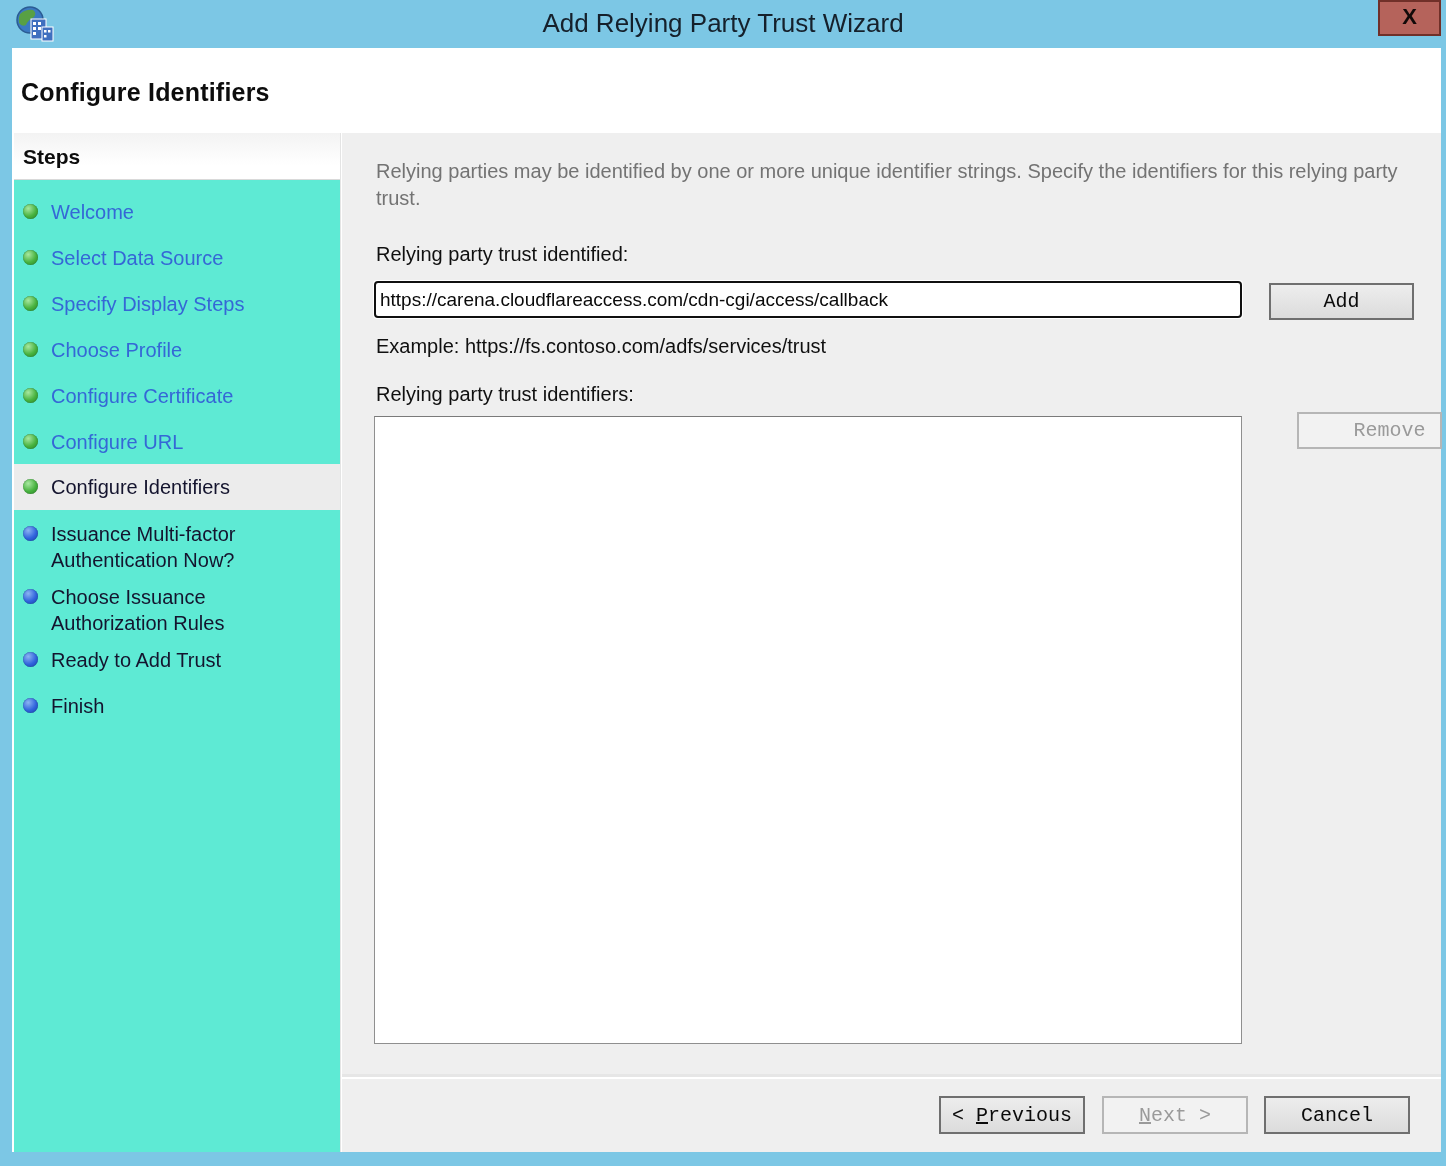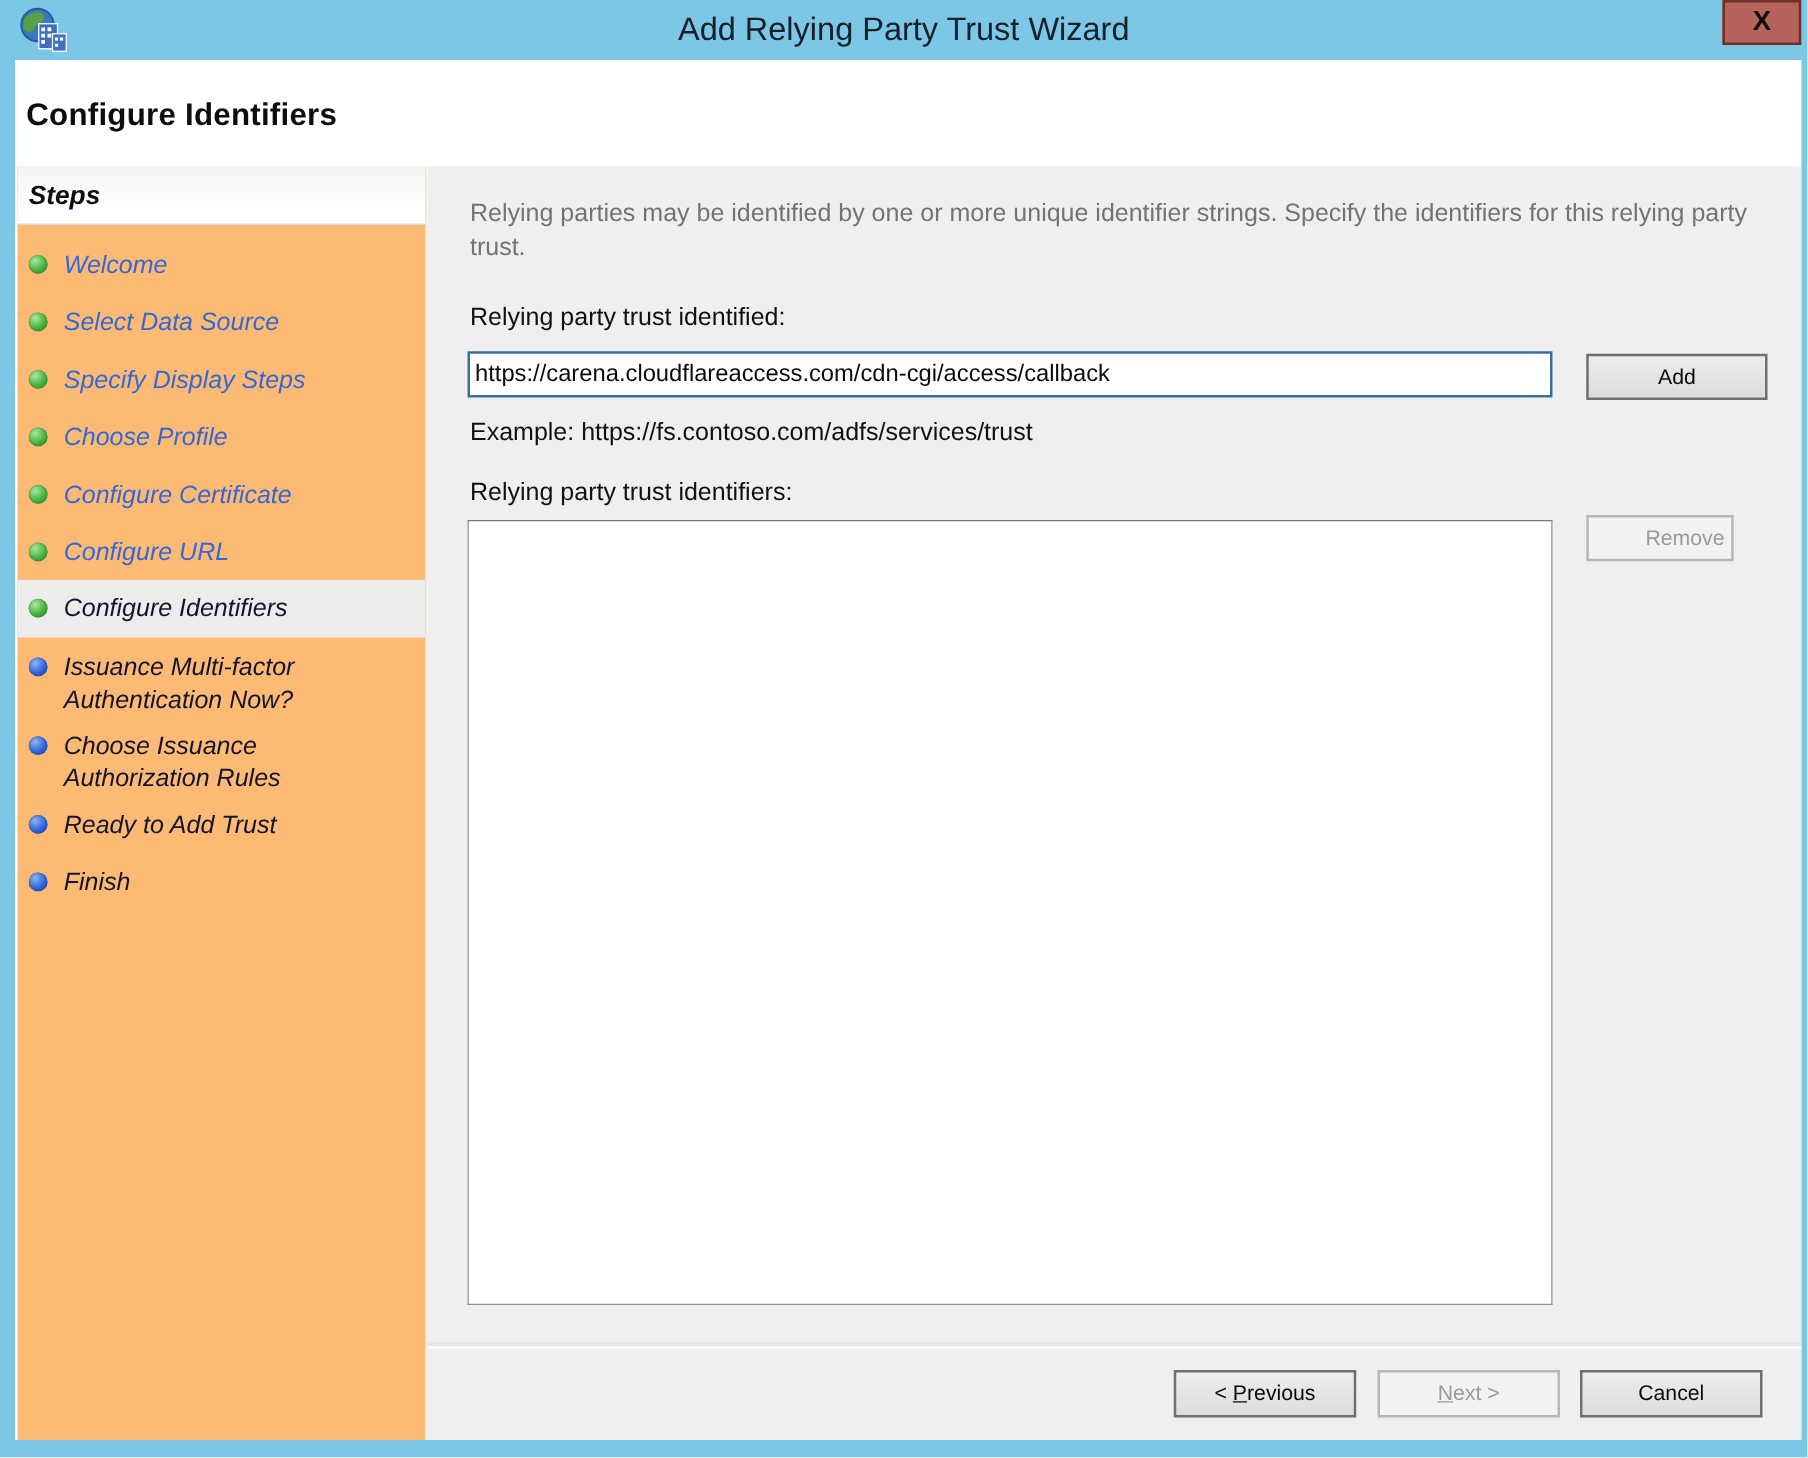--- a/index.html
+++ b/index.html
@@ -48,23 +48,22 @@
   }
   .page-header h1 {
     position: absolute; left: 9px; top: 30px;
     font-size: 25px; font-weight: bold; color: #0d0d0d;
     letter-spacing: 0.2px;
   }
 
   
   .sidebar {
     position: absolute; left: 2px; top: 85px; bottom: 0; width: 327px;
-    background: #fdba74;
+    background: #5eead4;
     border-right: 1px solid #e4e4e4;
-    font-style: italic;
   }
   .steps-title {
     height: 47px;
     padding: 12px 0 0 9px;
     font-size: 21px; font-weight: bold; color: #0d0d0d;
     background: linear-gradient(#f3f3f3, #ffffff 70%);
     border-bottom: 1px solid #d9d9d9;
   }
   .steps-list { padding-top: 8px; }
   .step-item {
@@ -126,35 +125,35 @@
   .listbox {
     position: absolute; left: 32px; top: 283px;
     width: 868px; height: 628px;
     background: #ffffff;
     border: 1px solid #8f8f8f;
     border-top-color: #7a7a7a;
   }
 
   
   .btn {
-    font-family: Liberation Sans, sans-serif;
-    font-size: 17px; color: #0a0a0a;
+    font-family: Liberation Mono, monospace;
+    font-size: 20px; color: #0a0a0a;
     background: linear-gradient(#ededed, #dcdcdc);
     border: 2px solid #6f6f6f;
     text-align: center; cursor: pointer;
   }
   .btn span, .btn u { white-space: pre; }
   .btn:disabled, .btn.disabled {
     background: #f2f2f2;
     border-color: #b6b6b6;
     color: #9a9a9a;
     cursor: default;
   }
   .add-btn    { position: absolute; left: 927px; top: 150px; width: 145px; height: 37px; }
-  .remove-btn { position: absolute; left: 927px; top: 279px; width: 118px; height: 37px; padding-left: 40px; }
+  .remove-btn { position: absolute; left: 955px; top: 279px; width: 145px; height: 37px; padding-left: 40px; }
 
   
   .footer {
     position: absolute; left: 330px; right: 0; bottom: 0; height: 75px;
     background: #efefef;
     border-top: 2px solid #ffffff;
     box-shadow: 0 -3px 0 #e6e6e6;
   }
   .footer .btn { position: absolute; top: 17px; width: 146px; height: 38px; }
   .previous-btn { right: 356px; }

